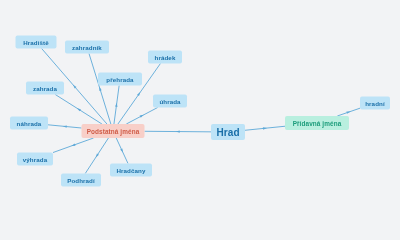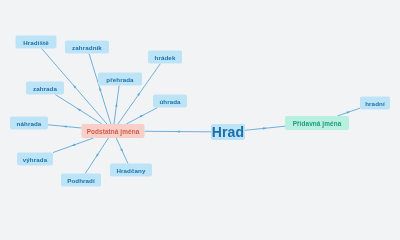--- a/index.html
+++ b/index.html
@@ -57,21 +57,21 @@
     background: #b9efdf;
     color: #1a9c7a;
     font-size: 6.4px;
     font-weight: bold;
     height: 14px;
     padding: 0 5px;
   }
   .node-hrad {
     background: #bde3f7;
     color: #1a6fa8;
-    font-size: 14px;
+    font-size: 10px;
     font-weight: bold;
     height: 16px;
     padding: 0 6px;
   }
 </style>
 </head>
 <body>
 
 <div id="canvas">
   <svg id="edge-layer" viewBox="0 0 400 226" xmlns="http://www.w3.org/2000/svg">

